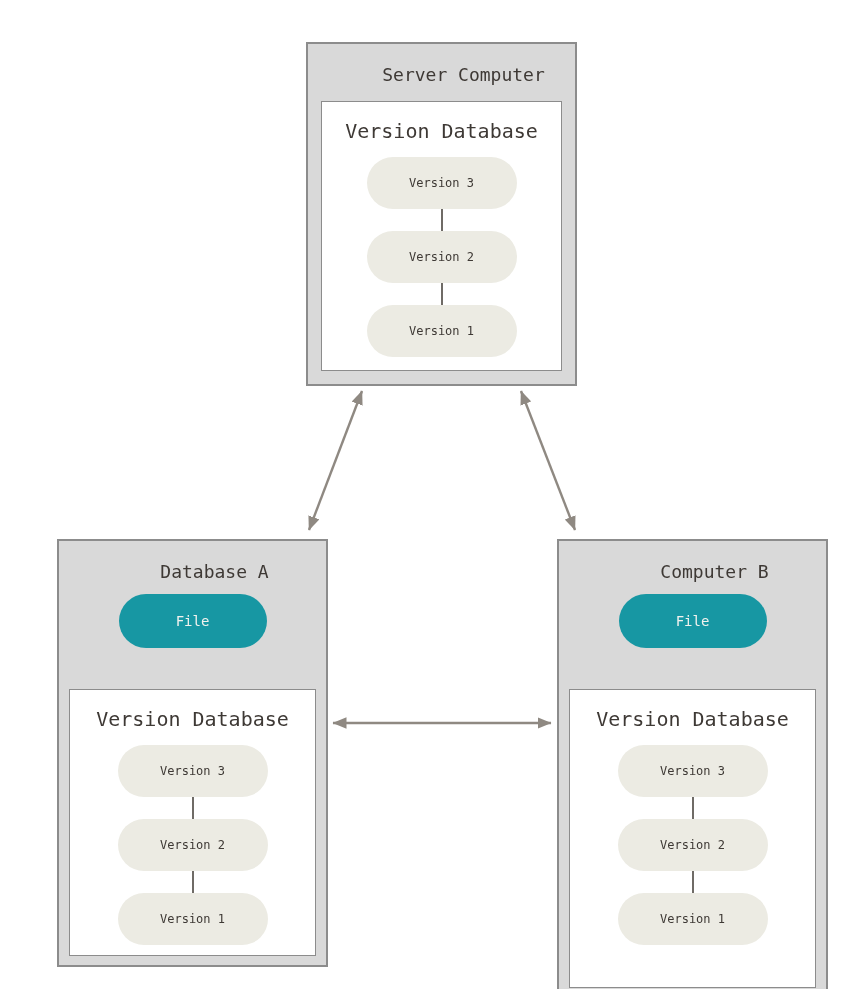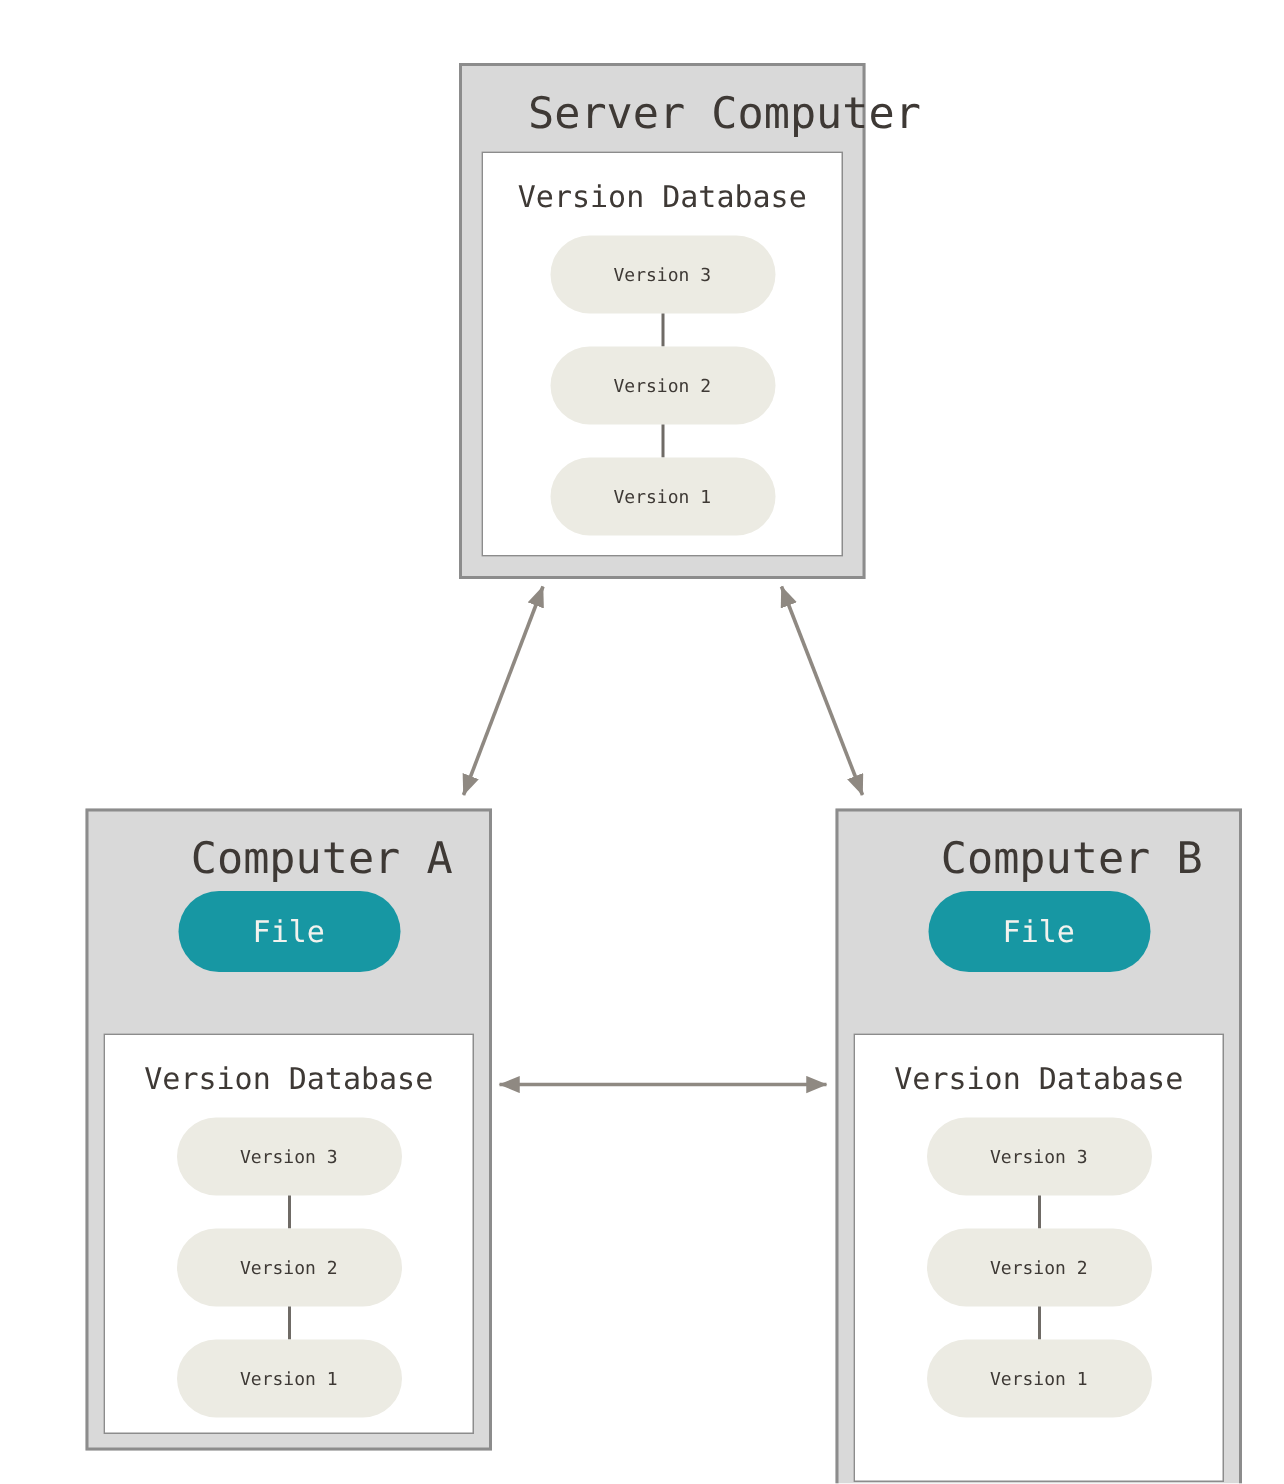--- a/index.html
+++ b/index.html
@@ -24,25 +24,25 @@
   .arrows-svg line{stroke:var(--arrow);stroke-width:2.4px;}
   .arrows-svg marker path{fill:var(--arrow);}
 
   
   .node{position:absolute;background:var(--box-fill);border:2px solid var(--box-border);}
   .node-server{left:306px;top:42px;width:271px;height:344px;}
   .node-computer-a{left:57px;top:539px;width:271px;height:428px;}
   .node-computer-b{left:557px;top:539px;width:271px;height:460px;}
 
   .node-title{position:absolute;top:17px;left:0;width:100%;text-align:center;
-              font-size:29px;line-height:28px;color:var(--text);white-space:nowrap;padding-left:44px;}
+              font-size:18px;line-height:28px;color:var(--text);white-space:nowrap;padding-left:44px;}
 
   .file-pill{position:absolute;top:53px;left:50%;transform:translateX(-50%);
              width:148px;height:54px;border-radius:27px;background:var(--file-fill);
-             color:var(--file-text);font-size:20px;line-height:54px;text-align:center;}
+             color:var(--file-text);font-size:14px;line-height:54px;text-align:center;}
 
   .db{position:absolute;background:var(--inner-fill);border:1.5px solid var(--box-border);
       display:flex;flex-direction:column;align-items:center;}
   .node-server .db{left:13px;right:13px;top:57px;bottom:13px;}
   .node-computer-a .db,.node-computer-b .db{left:10px;right:10px;top:148px;bottom:9px;}
 
   .db-title{margin-top:17px;margin-bottom:13px;font-size:20px;line-height:25px;
             color:var(--text);white-space:nowrap;}
   .pill{width:150px;height:52px;border-radius:26px;background:var(--pill-fill);
         font-size:12px;line-height:52px;text-align:center;color:var(--text);flex:0 0 auto;}
@@ -72,21 +72,21 @@
       <div class="db-title">Version Database</div>
       <div class="pill">Version 3</div>
       <div class="conn"></div>
       <div class="pill">Version 2</div>
       <div class="conn"></div>
       <div class="pill">Version 1</div>
     </div>
   </section>
 
   <section class="node node-computer-a">
-    <div class="node-title">Computer A</div>
+    <div class="node-title">Database A</div>
     <div class="file-pill">File</div>
     <div class="db">
       <div class="db-title">Version Database</div>
       <div class="pill">Version 3</div>
       <div class="conn"></div>
       <div class="pill">Version 2</div>
       <div class="conn"></div>
       <div class="pill">Version 1</div>
     </div>
   </section>

